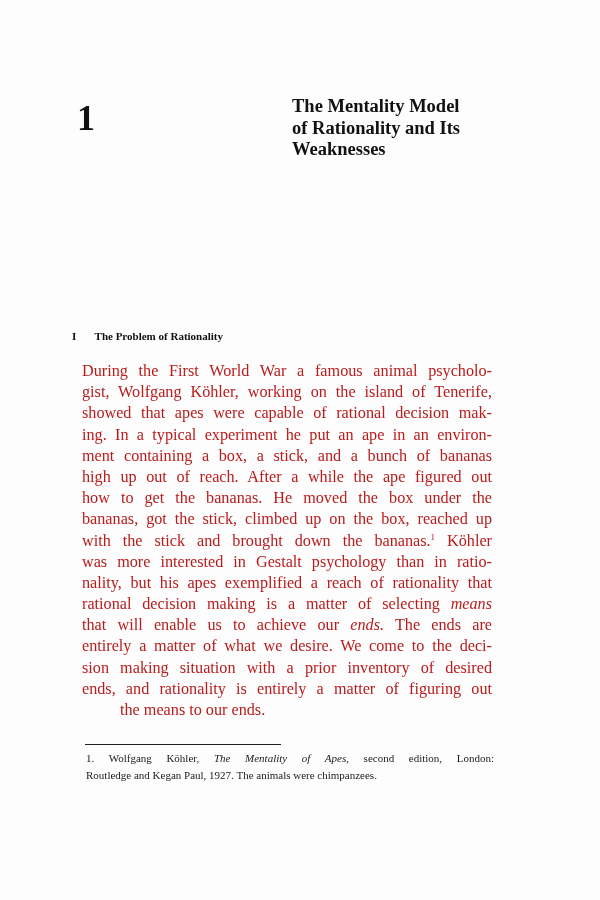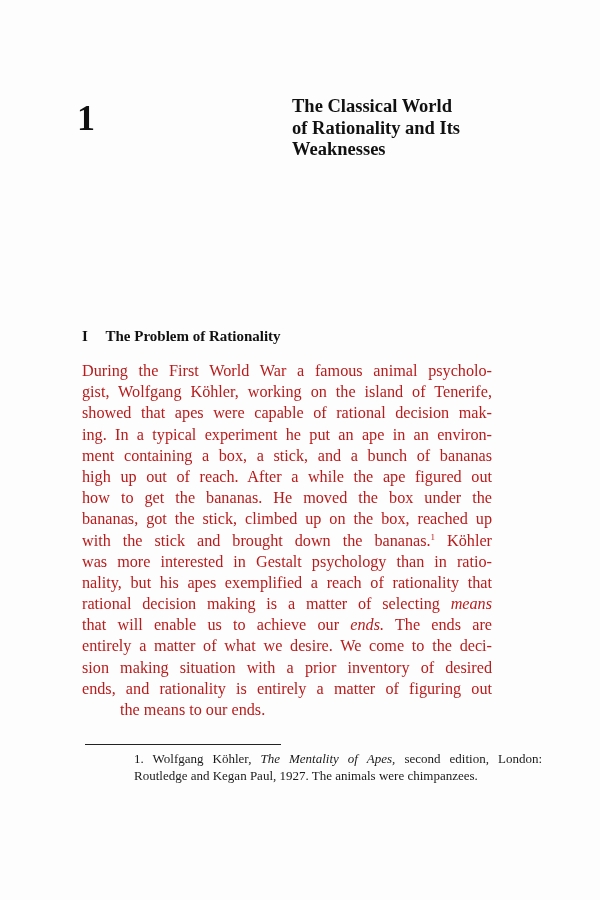--- a/index.html
+++ b/index.html
@@ -39,23 +39,23 @@
       font-weight: bold;
       line-height: 21.5px;
       color: #111;
     }
     .chapter-title span {
       display: block;
       white-space: nowrap;
     }
     .section-heading {
       position: absolute;
-      left: 82px;
+      left: 72px;
       top: 326px;
-      font-size: 15px;
+      font-size: 11px;
       font-weight: bold;
       line-height: 20px;
       white-space: nowrap;
     }
     .section-heading .num {
       display: inline-block;
       width: 20px;
     }
     .body-text {
       position: absolute;
@@ -88,45 +88,44 @@
       top: 744px;
       width: 196px;
       height: 0;
       border-top: 1.3px solid #222;
     }
     .footnote {
       position: absolute;
       left: 86px;
       top: 750px;
       width: 408px;
-      font-size: 13px;
+      font-size: 11px;
       line-height: 17px;
       color: #1a1a1a;
-      margin-left: 48px;
     }
     .footnote .line {
       display: block;
       white-space: nowrap;
       text-align: justify;
       text-align-last: justify;
     }
     .footnote .line.last {
       text-align-last: left;
     }
     em { font-style: italic; }
   </style>
 </head>
 <body>
 
 <div class="page">
 
   <div class="chapter-number">1</div>
 
   <div class="chapter-title">
-    <span>The Classical World</span>
+    <span>The Mentality Model</span>
     <span>of Rationality and Its</span>
     <span>Weaknesses</span>
   </div>
 
   <div class="section-heading">
     <span class="num">I</span>
     <span>The Problem of Rationality</span>
   </div>
 
   <div class="body-text">

